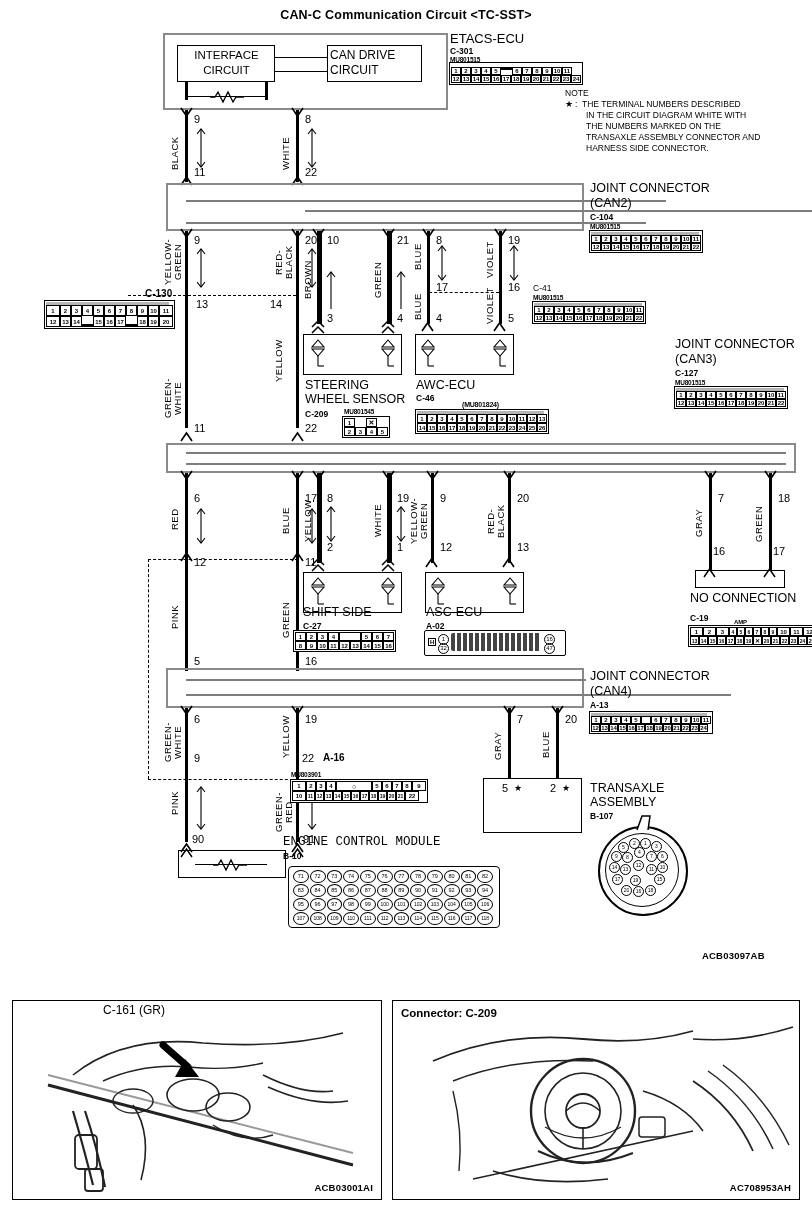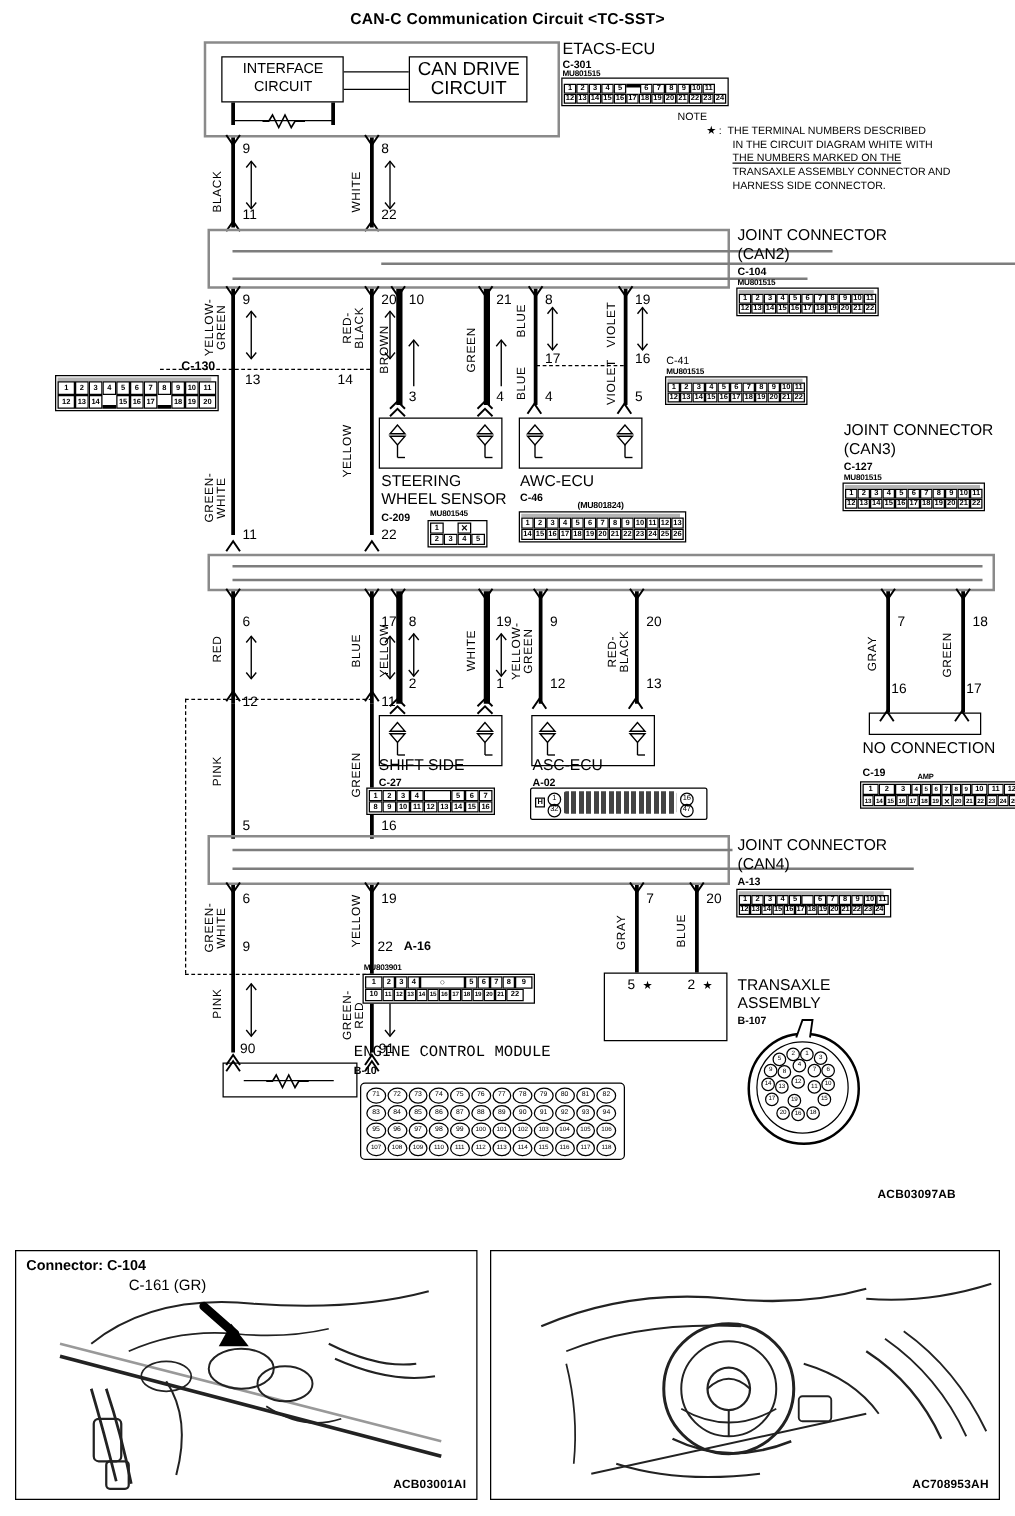--- a/index.html
+++ b/index.html
@@ -29,21 +29,21 @@
 </style>
 </head>
 <body>
 
 <div class="abs ttl" style="left:0;top:8px;width:812px;text-align:center;">CAN-C Communication Circuit &lt;TC-SST&gt;</div>
 
 <div class="abs boxg" style="left:163px;top:33px;width:285px;height:77px;"></div>
 <div class="abs box" style="left:177px;top:45px;width:98px;height:37px;"></div>
 <div class="abs lbl" style="left:180px;top:48px;width:93px;text-align:center;line-height:15px;font-size:11.5px;">INTERFACE CIRCUIT</div>
 <div class="abs box" style="left:327px;top:45px;width:95px;height:37px;"></div>
-<div class="abs lbl" style="left:330px;top:48px;width:90px;text-align:center;line-height:15px;font-size:15px;">CAN DRIVE CIRCUIT</div>
+<div class="abs lbl" style="left:330px;top:48px;width:90px;text-align:left;line-height:15px;font-size:12px;">CAN DRIVE CIRCUIT</div>
 
 <div class="abs hl1" style="left:275px;top:57px;width:52px;"></div>
 <div class="abs hl1" style="left:275px;top:71px;width:52px;"></div>
 
 <div class="abs hl1" style="left:186px;top:96px;width:80px;"></div>
 <svg class="abs" style="left:210px;top:90px;" width="34" height="13" viewBox="0 0 34 13">
     <polyline points="0,7 5,7 8,2 13,12 18,2 23,12 26,7 34,7" fill="none" stroke="#000" stroke-width="1.3"></polyline>
   </svg>
 <div class="abs wirev" style="left:185px;top:82px;height:18px;"></div>
 <div class="abs wirev" style="left:265px;top:82px;height:18px;"></div>
@@ -77,26 +77,26 @@
       <div class="cell">18</div>
       <div class="cell">19</div>
       <div class="cell">20</div>
       <div class="cell">21</div>
       <div class="cell">22</div>
       <div class="cell">23</div>
       <div class="cell">24</div>
   </div>
 </div>
 
-<div class="abs sm" style="left:542px;top:88px;">NOTE</div>
+<div class="abs sm" style="left:565px;top:88px;">NOTE</div>
 <div class="abs sm" style="left:565px;top:99px;font-size:9px;">★</div>
 <div class="abs sm" style="left:575px;top:99px;">:</div>
 <div class="abs sm" style="left:582px;top:99px;">THE TERMINAL NUMBERS DESCRIBED</div>
 <div class="abs sm" style="left:586px;top:110px;">IN THE CIRCUIT DIAGRAM WHITE WITH</div>
-<div class="abs sm" style="left:586px;top:121px;text-decoration:underline;">THE NUMBERS MARKED ON THE</div>
+<div class="abs sm" style="left:586px;top:121px;">THE NUMBERS MARKED ON THE</div>
 <div class="abs sm" style="left:586px;top:132px;">TRANSAXLE ASSEMBLY CONNECTOR AND</div>
 <div class="abs sm" style="left:586px;top:143px;">HARNESS SIDE CONNECTOR.</div>
 
 <div class="abs wirev" style="left:185px;top:110px;height:72px;"></div>
 <svg class="abs" style="left:180px;top:107px;" width="13" height="12">
     <polyline points="1,1 6.5,9 12,1" fill="none" stroke="#000" stroke-width="1.6"></polyline>
   </svg>
 <div class="abs num" style="left:194px;top:113px;">9</div>
 <div class="abs vert" style="left:170px;top:128px;height:50px;">BLACK</div>
 <svg class="abs" style="left:196px;top:128px;" width="10" height="40">
@@ -914,21 +914,20 @@
   <div class="abs" style="left:24px;top:48px;font-size:5px;border:1px solid #000;border-radius:50%;width:9px;height:9px;line-height:9px;text-align:center;">16</div>
   <div class="abs" style="left:36px;top:47px;font-size:5px;border:1px solid #000;border-radius:50%;width:9px;height:9px;line-height:9px;text-align:center;">18</div>
 </div>
 <svg class="abs" style="left:634px;top:815px;" width="22" height="16">
     <polyline points="3,15 8,1 16,1 14,15" fill="#fff" stroke="#000" stroke-width="1.5"></polyline>
   </svg>
 
 <div class="abs code" style="left:702px;top:950px;">ACB03097AB</div>
 
 <div class="abs photo" style="left:12px;top:1000px;width:370px;height:200px;">
-  <div class="phcap" style="margin:6px 0 0 8px;">Connector: C-104</div>
   <div class="lbl" style="margin:2px 0 0 90px;font-size:12px;">C-161 (GR)</div>
   <svg style="position:absolute;left:0;top:14px;" width="370" height="186" viewBox="0 0 370 186">
     <path d="M60 60 Q110 20 190 28 Q270 34 330 18" fill="none" stroke="#222" stroke-width="1.6"></path>
     <path d="M35 70 L340 150" fill="none" stroke="#222" stroke-width="3"></path>
     <path d="M35 60 L340 138" fill="none" stroke="#999" stroke-width="2"></path>
     <path d="M90 66 Q130 48 175 52 Q215 56 250 48" fill="none" stroke="#222" stroke-width="1.4"></path>
     <ellipse cx="180" cy="80" rx="26" ry="16" fill="none" stroke="#222" stroke-width="1.6"></ellipse>
     <ellipse cx="215" cy="92" rx="22" ry="14" fill="none" stroke="#222" stroke-width="1.6"></ellipse>
     <path d="M150 30 L175 52" stroke="#000" stroke-width="7" stroke-linecap="round"></path>
     <polygon points="172,44 186,62 162,62" fill="#000"></polygon>
@@ -939,20 +938,21 @@
     <path d="M120 90 Q140 120 128 165" fill="none" stroke="#222" stroke-width="1.6"></path>
     <path d="M250 60 Q290 80 320 76" fill="none" stroke="#222" stroke-width="1.6"></path>
     <path d="M255 72 Q300 92 335 86" fill="none" stroke="#222" stroke-width="1.6"></path>
     <ellipse cx="120" cy="86" rx="20" ry="12" fill="none" stroke="#222" stroke-width="1.4"></ellipse>
     <path d="M200 110 Q230 130 260 120" fill="none" stroke="#222" stroke-width="1.4"></path>
   </svg>
   <div class="code" style="position:absolute;right:8px;bottom:6px;">ACB03001AI</div>
 </div>
 
 <div class="abs photo" style="left:392px;top:1000px;width:408px;height:200px;">
+  <div class="phcap" style="margin:6px 0 0 8px;">Connector: C-209</div>
   <svg style="position:absolute;left:0;top:20px;" width="408" height="180" viewBox="0 0 408 180">
     <path d="M40 40 Q110 10 190 18 Q250 24 300 10" fill="none" stroke="#222" stroke-width="1.8"></path>
     <path d="M60 60 Q120 36 200 40" fill="none" stroke="#222" stroke-width="1.5"></path>
     <path d="M300 18 Q350 22 400 6" fill="none" stroke="#222" stroke-width="1.6"></path>
     <circle cx="190" cy="90" r="52" fill="none" stroke="#222" stroke-width="2.4"></circle>
     <circle cx="190" cy="90" r="38" fill="none" stroke="#222" stroke-width="1.6"></circle>
     <circle cx="190" cy="90" r="17" fill="none" stroke="#222" stroke-width="1.8"></circle>
     <path d="M173 90 Q190 74 207 90" fill="none" stroke="#222" stroke-width="1.4"></path>
     <path d="M152 106 Q190 128 228 106" fill="none" stroke="#222" stroke-width="1.4"></path>
     <path d="M190 107 L190 128" stroke="#222" stroke-width="1.6"></path>

